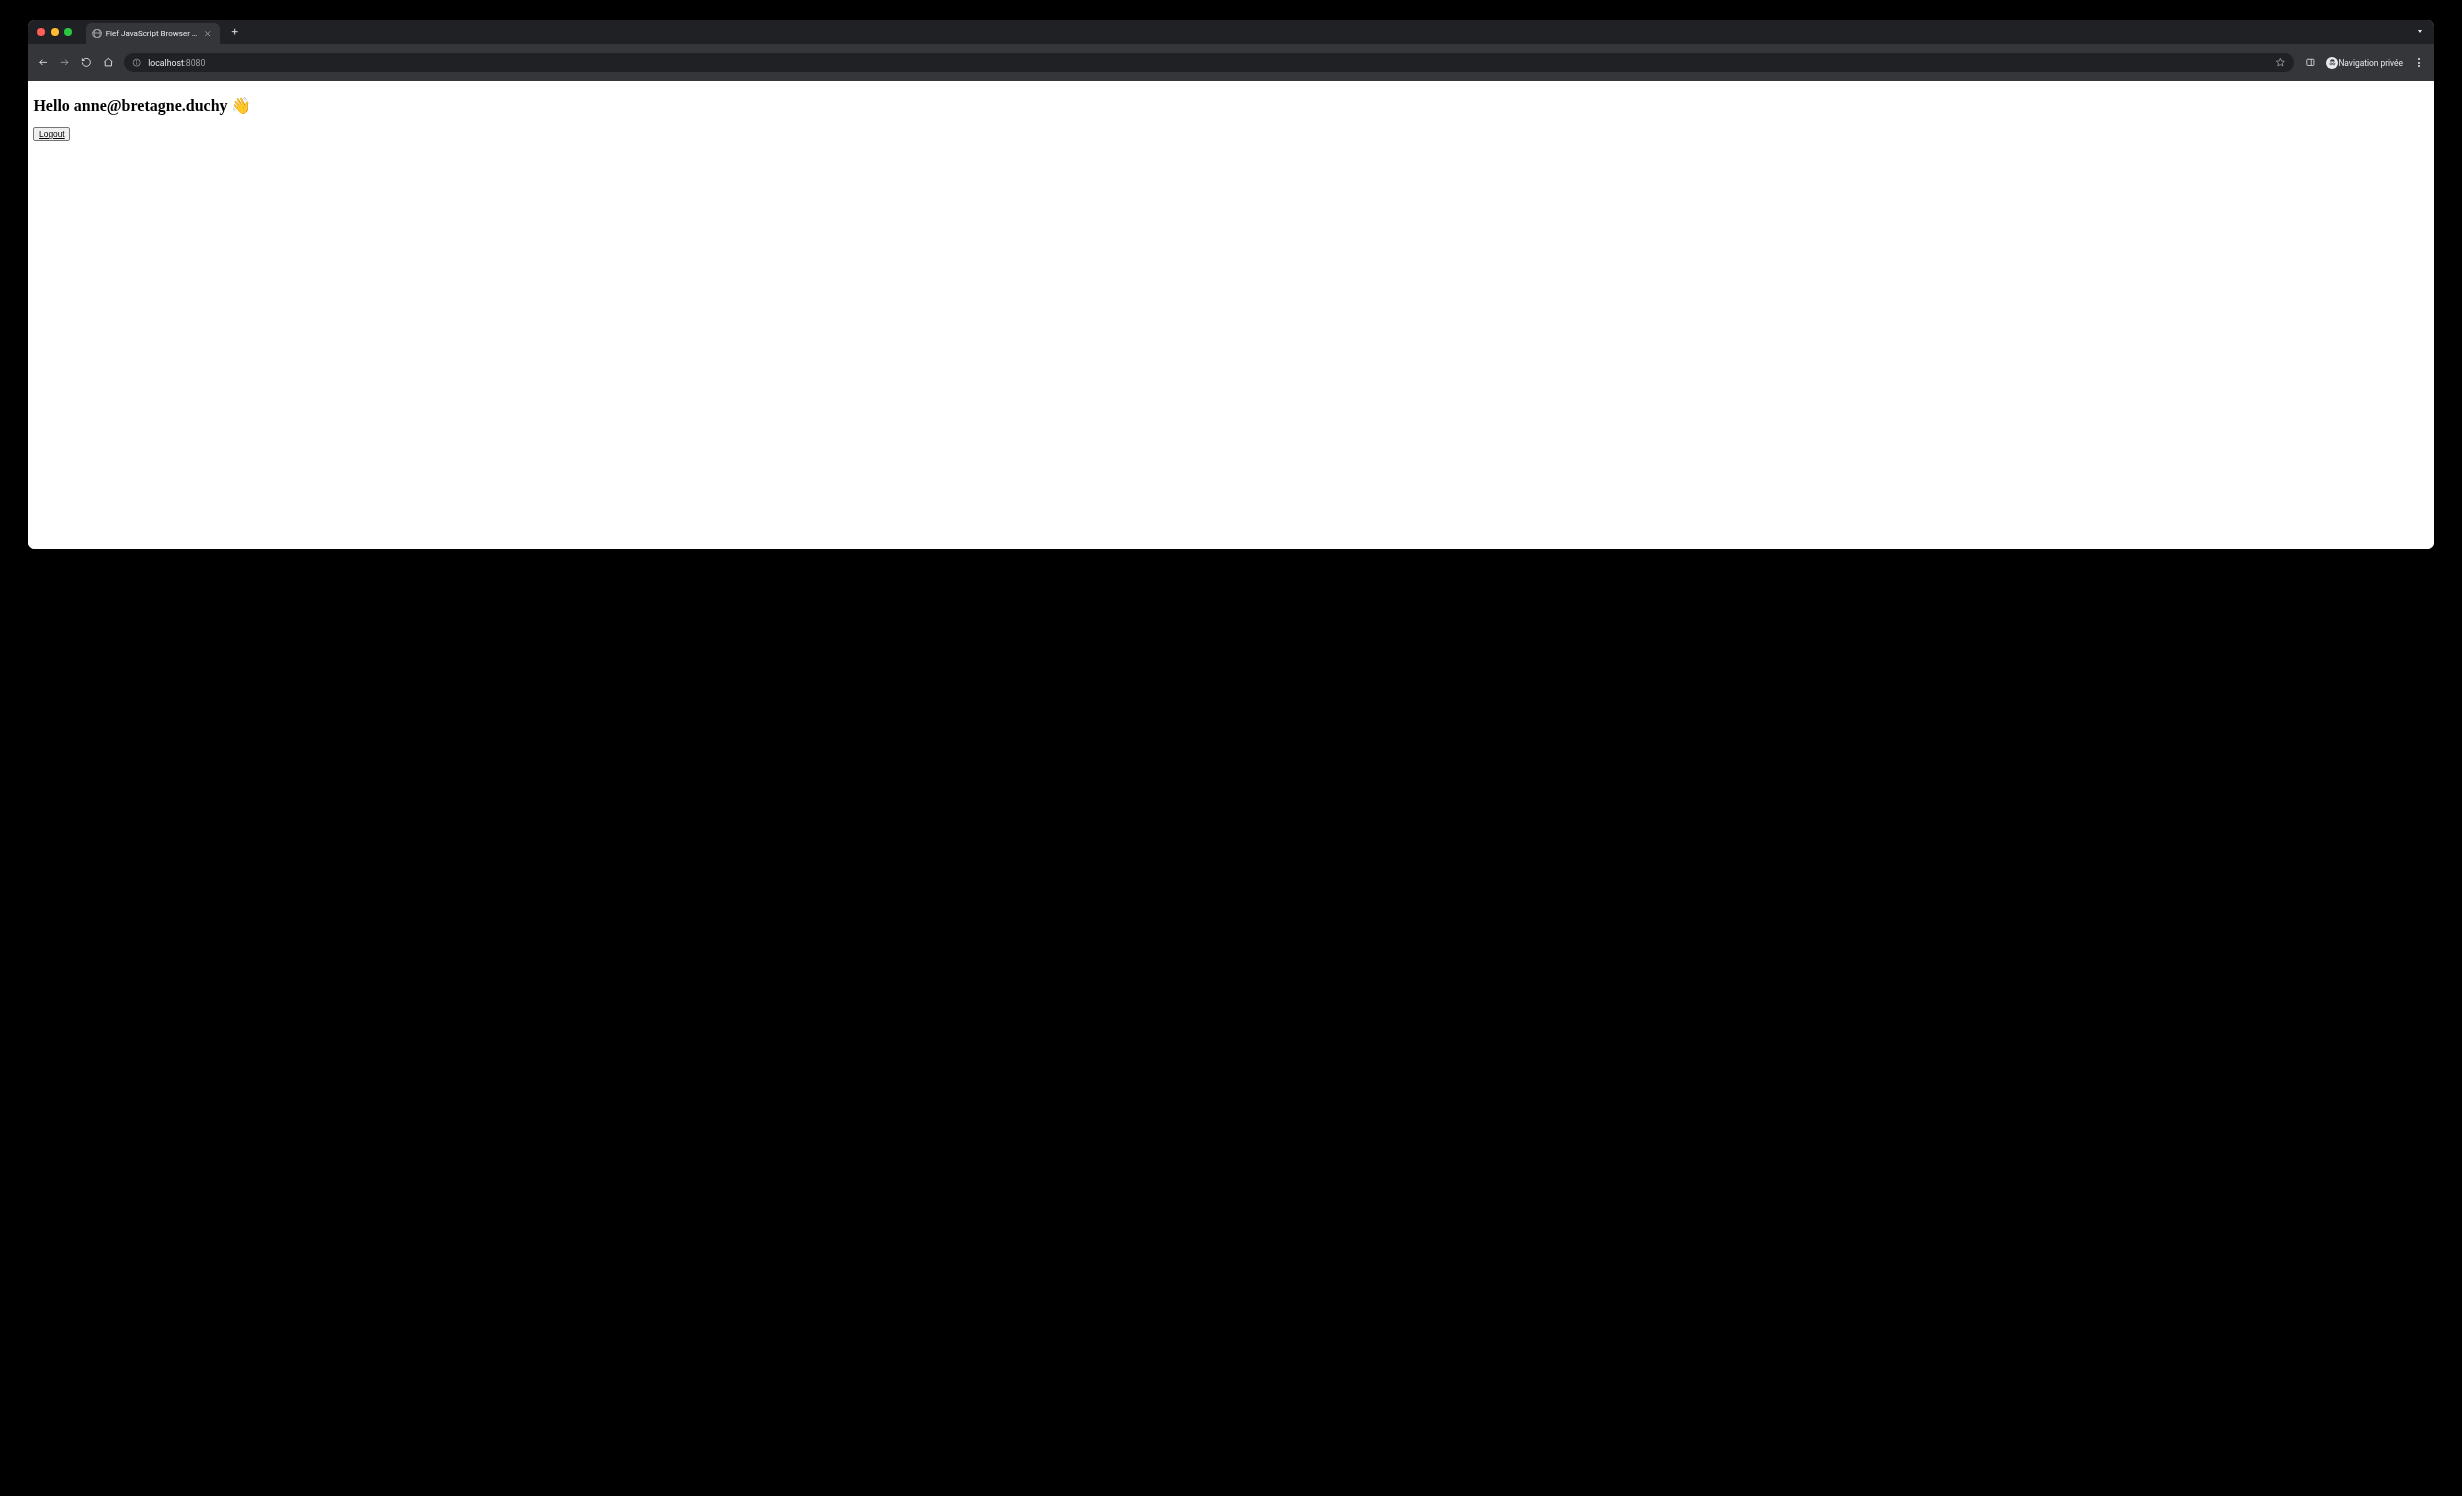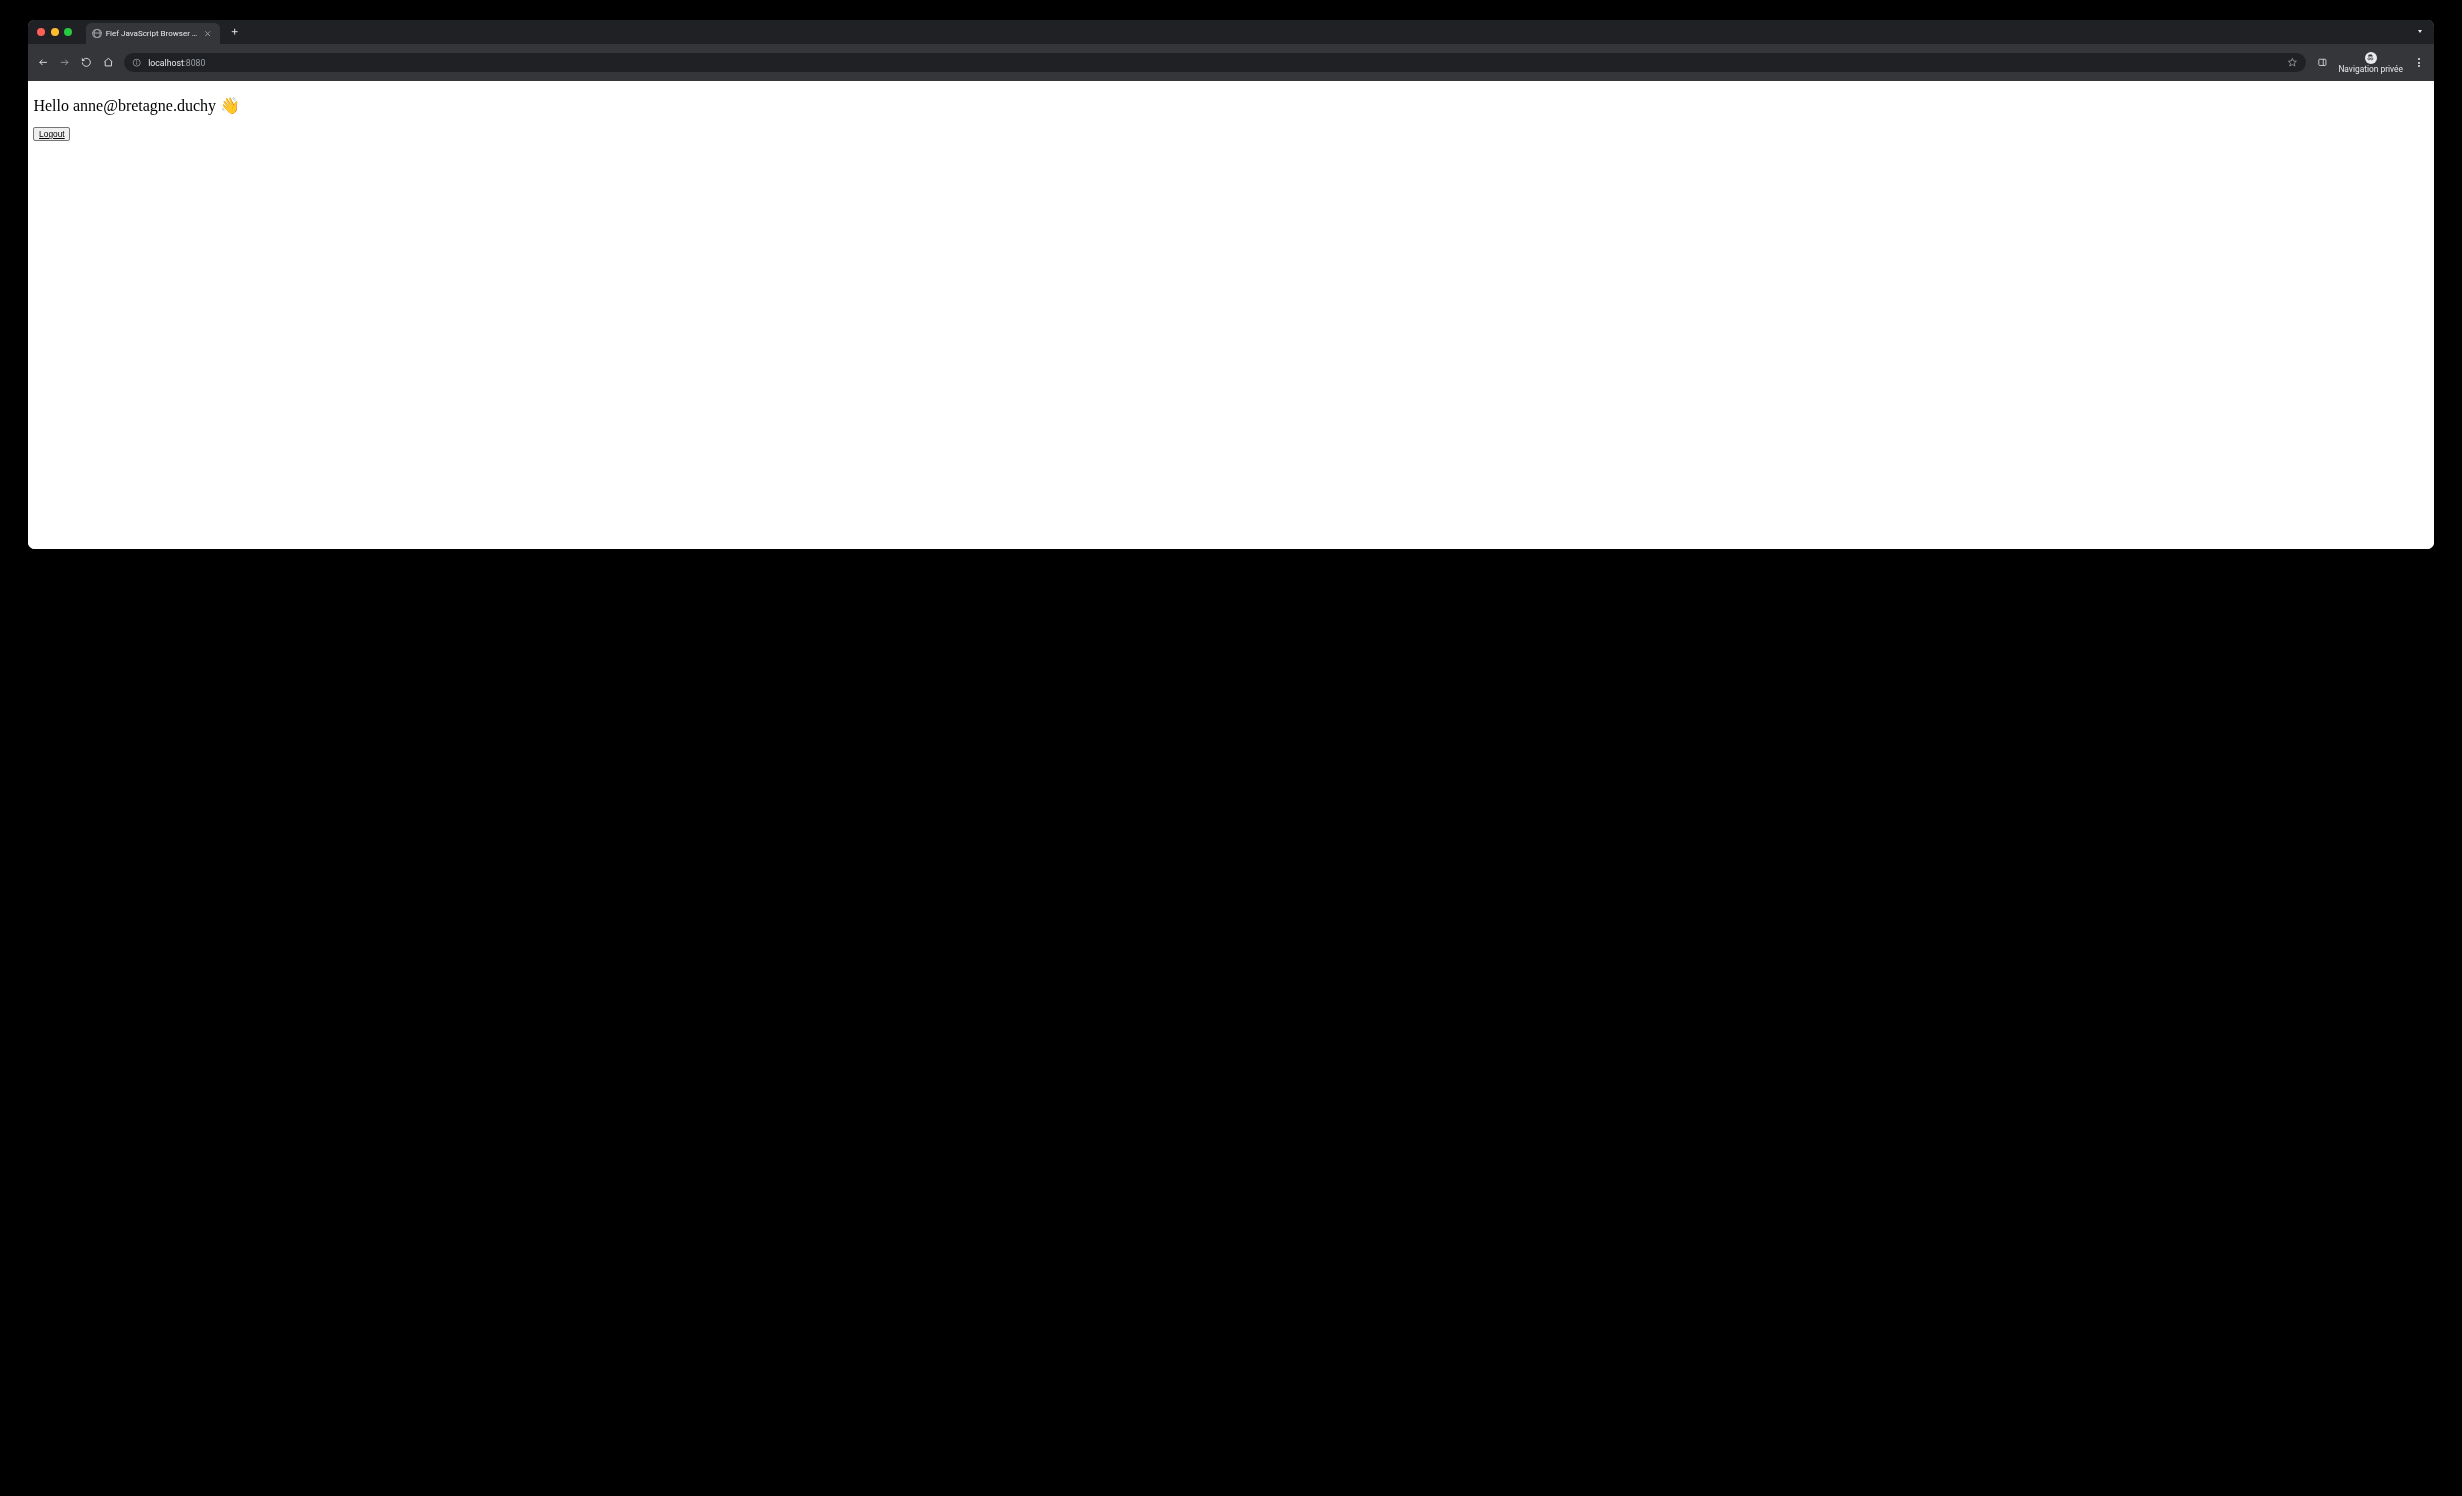--- a/index.html
+++ b/index.html
@@ -226,21 +226,20 @@
       cursor: pointer;
     }
 
     .incognito-badge {
       display: flex;
       align-items: center;
       gap: 0;
       font-size: 8.4px;
       color: #e8eaed;
       padding: 0 4px;
-      flex-direction: column;
     }
 
     .incognito-icon {
       width: 12px;
       height: 12px;
       background: #e8eaed;
       border-radius: 50%;
       display: flex;
       align-items: center;
       justify-content: center;
@@ -266,21 +265,21 @@
 
     .page-content {
       background: #ffffff;
       min-height: 468px;
       padding: 5.4px;
       font-family: "Times New Roman", Times, serif;
     }
 
     .page-content h2 {
       font-size: 16px;
-      font-weight: normal;
+      font-weight: bold;
       margin: 9.4px 0 12px 0;
       color: #000;
     }
 
     .logout-btn {
       font-family: Arial, sans-serif;
       font-size: 8.4px;
       background: #efefef;
       border: 0.7px solid #767676;
       border-radius: 2px;

